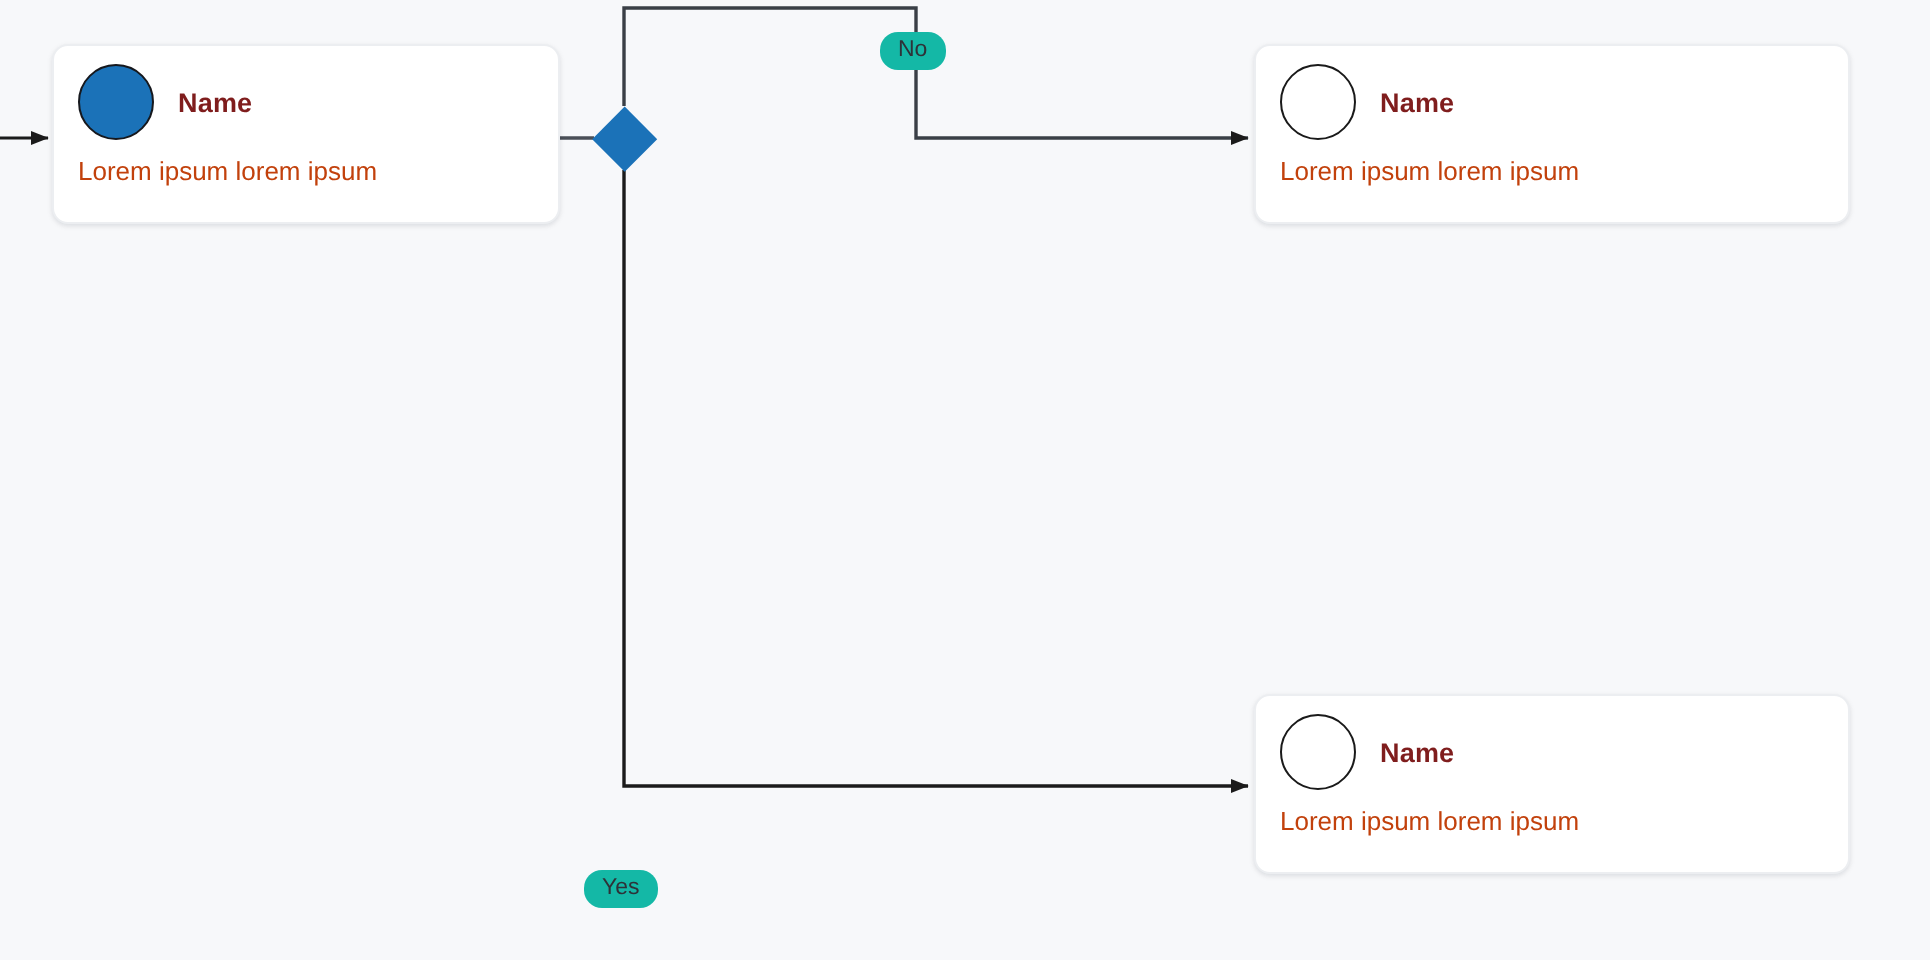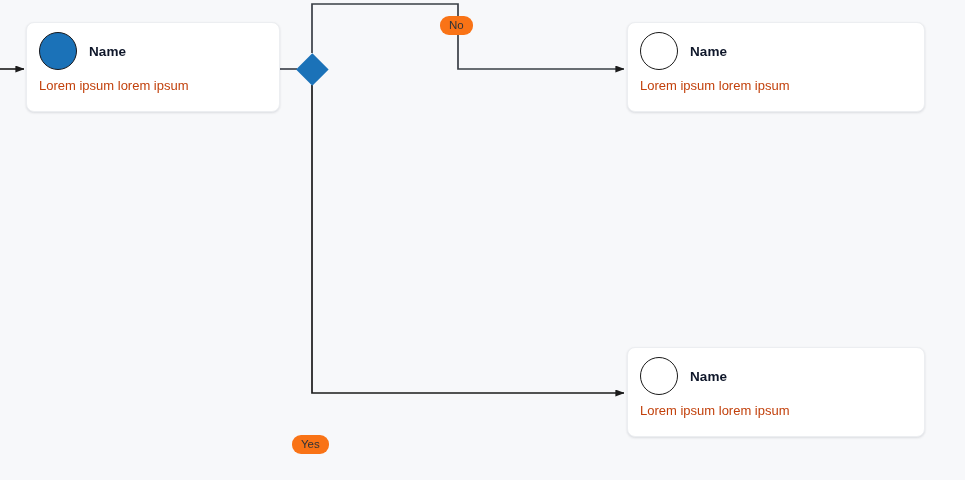--- a/index.html
+++ b/index.html
@@ -64,21 +64,21 @@
     border-color: #16181d;
   }
   .node-avatar.hollow {
     background: #ffffff;
     border-color: #1a1a1a;
   }
   .node-title {
     margin-left: 12px;
     font-size: 13.5px;
     font-weight: bold;
-    color: #0f172a;
+    color: #7f1d1d;
     letter-spacing: 0.1px;
     white-space: nowrap;
   }
   .node-desc {
     padding: 0 12px;
     font-size: 13px;
     color: #c2410c;
     white-space: nowrap;
     line-height: 1;
   }
@@ -95,21 +95,21 @@
     width: 22.7px;
     height: 22.7px;
     background: #1b72b8;
     transform: rotate(45deg);
     margin: 4.65px 0 0 4.65px;
   }
 
   
   .edge-label {
     position: absolute;
-    background: #f97316;
+    background: #14b8a6;
     border-radius: 9px;
     font-size: 11.5px;
     color: #2e3238;
     padding: 3px 9px;
     line-height: 1.15;
     box-sizing: border-box;
     white-space: nowrap;
     text-align: center;
   }
   .edge-label.label-no  { left: 440px; top: 16px;  }

